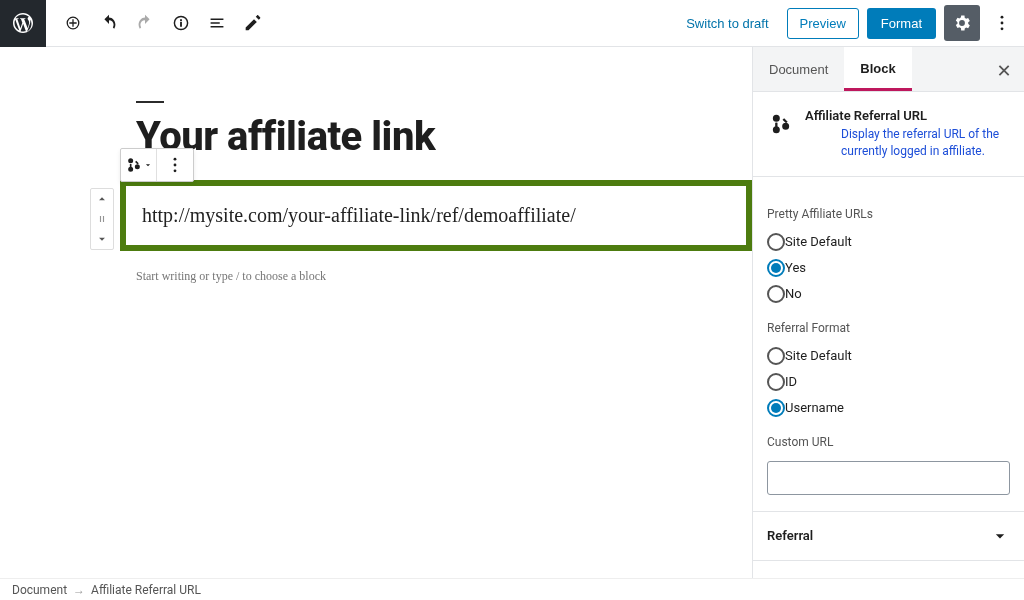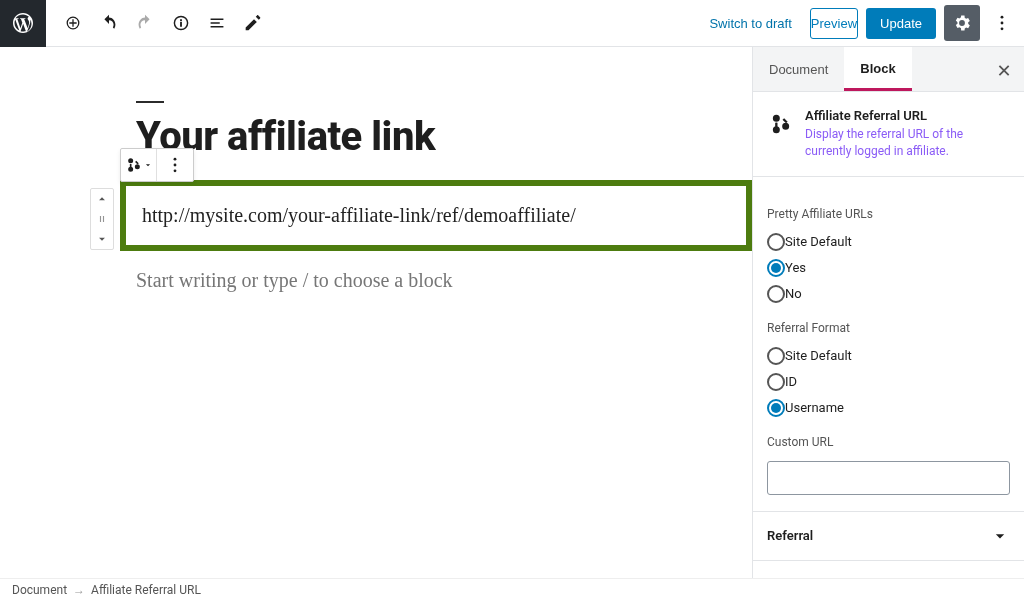--- a/index.html
+++ b/index.html
@@ -7,21 +7,21 @@
 
   .topbar { height: 47px; display: flex; align-items: center; border-bottom: 1px solid #e2e4e7; background: #fff; }
   .wp-logo { width: 46px; height: 47px; background: #23282d; display:flex;align-items:center;justify-content:center; }
   .wp-logo svg { width: 24px; height: 24px; fill: #fff; }
   .tb-left { display:flex; align-items:center; gap:2px; padding-left:10px; }
   .tb-btn { width: 34px; height: 34px; display:flex; align-items:center;justify-content:center; background:none;border:none;border-radius:2px;cursor:pointer;color:#1e1e1e; }
   .tb-btn svg { width:22px; height:22px; fill:#1e1e1e; }
   .tb-btn.dim svg { fill:#aaa; }
   .tb-right { margin-left:auto; display:flex; align-items:center; gap:8px; padding-right:8px; }
   .link-btn { background:none;border:none;color:#0073aa;font-size:13px;cursor:pointer;padding:6px 10px; }
-  .btn-preview { border:1px solid #007cba;color:#007cba;background:#fff;padding:7px 0;font-size:13px;border-radius:3px;cursor:pointer; }
+  .btn-preview { border:1px solid #007cba;color:#007cba;background:#fff;padding:7px 12px;font-size:13px;border-radius:3px;cursor:pointer; }
   .btn-update { border:none;color:#fff;background:#007cba;padding:8px 14px;font-size:13px;border-radius:3px;cursor:pointer; }
   .tb-settings { width:36px;height:36px;background:#555d66;display:flex;align-items:center;justify-content:center;border:none;border-radius:3px;cursor:pointer; }
   .tb-settings svg{fill:#fff;width:20px;height:20px;}
   .tb-kebab { width:28px;height:36px;background:none;border:none;display:flex;align-items:center;justify-content:center;cursor:pointer; }
   .tb-kebab svg{fill:#1e1e1e;width:20px;height:20px;}
 
   .main { position:absolute; top:47px; left:0; right:0; bottom:22px; display:flex; }
   .canvas { flex:1; overflow:auto; }
   .doc { max-width:640px; margin: 54px auto 0 120px; position:relative; }
   .doc hr.title-rule { border:none; border-top:2px solid #2b2b2b; width:28px; margin:0 0 10px 16px; }
@@ -32,33 +32,33 @@
   .block-toolbar .bt-cell { width:36px;display:flex;align-items:center;justify-content:center;cursor:pointer;border-right:1px solid #e0e0e0; }
   .block-toolbar .bt-cell:last-child{border-right:none;}
   .block-toolbar svg{width:20px;height:20px;fill:#1e1e1e;}
 
   .movers { position:absolute; left:-30px; top:8px; width:24px; border:1px solid #ddd; background:#fff; border-radius:2px; display:flex;flex-direction:column; }
   .movers button{height:20px;border:none;background:none;display:flex;align-items:center;justify-content:center;cursor:pointer;}
   .movers svg{width:14px;height:14px;fill:#555;}
   .movers .drag svg{width:12px;height:12px;}
 
   .affiliate-block { border:6px solid #4d7c0f; padding:18px 16px; font-family: Georgia, "Times New Roman", serif; font-size:20px; color:#222; background:#fff; }
-  .placeholder { padding:18px 16px; font-family: Georgia, serif; font-size:20px; color:#767676; }
+  .placeholder { padding:18px 16px; font-family: Georgia, serif; font-size:12px; color:#767676; }
 
   .sidebar { width:272px; border-left:1px solid #e2e4e7; background:#fff; display:flex; flex-direction:column; font-size:13px; }
   .sb-tabs { display:flex; border-bottom:1px solid #e2e4e7; position:relative; height:45px; background:#f3f4f5; }
   .sb-tab { padding:14px 16px; color:#555; background:none; border:none; cursor:pointer; font-size:13px; }
   .sb-tab.active { font-weight:600; color:#1e1e1e; border-bottom:3px solid #be185d; background:#fff;}
   .sb-close { position:absolute; right:6px; top:10px; width:28px;height:28px;background:none;border:none;cursor:pointer;color:#555;font-size:18px; }
 
   .sb-panel { padding:16px 14px; border-bottom:1px solid #e2e4e7; }
   .block-card {display:flex;gap:10px;}
   .block-card svg{width:28px;height:28px;fill:#1e1e1e;flex-shrink:0;margin-top:2px;}
   .block-card .bc-title{font-weight:600;font-size:13px;}
-  .block-card .bc-desc{font-size:12px;color:#8b5cf6;margin-top:3px;line-height:1.4;}
+  .block-card .bc-desc{font-size:12px;color:#1d4ed8;margin-top:3px;line-height:1.4;margin-left:36px;}
 
   .sb-section-title { font-size:12px;color:#555;margin:14px 0 8px 0; }
   .radio-row { display:flex; align-items:center; padding:4px 0; cursor:pointer; }
   .radio { width:18px;height:18px;border:2px solid #555;border-radius:50%;display:inline-flex;align-items:center;justify-content:center;flex-shrink:0; }
   .radio.checked{border-color:#007cba;}
   .radio.checked::after{content:"";width:10px;height:10px;background:#007cba;border-radius:50%;}
   .radio-label{font-size:13px;color:#1e1e1e;}
   .sb-input { width:100%; height:34px; border:1px solid #8d96a0; border-radius:3px; padding:0 8px; font-size:13px; margin-top:4px; }
 
   .sb-adv { padding:14px; display:flex;align-items:center;justify-content:space-between;font-weight:600;font-size:13px;cursor:pointer;border-bottom:1px solid #e2e4e7; }
@@ -106,21 +106,21 @@
       </button>
     <button class="tb-btn">
         <svg viewBox="0 0 24 24">
           <path d="M4 16.9V20h3.1l9.1-9.1-3.1-3.1L4 16.9zM19.7 7c.4-.4.4-1 0-1.4l-1.9-1.9c-.4-.4-1-.4-1.4 0L15 5.1 18.3 8.4 19.7 7z"></path>
         </svg>
       </button>
   </div>
   <div class="tb-right">
     <button class="link-btn">Switch to draft</button>
     <button class="btn-preview">Preview</button>
-    <button class="btn-update">Update</button>
+    <button class="btn-update">Format</button>
     <button class="tb-settings">
         <svg viewBox="0 0 24 24">
           <path d="M19.4 13l.1-1-.1-1 2-1.5-2-3.4-2.4.9a7 7 0 00-1.7-1L15 3h-4l-.3 2.5a7 7 0 00-1.7 1l-2.4-.9-2 3.4L6.6 11l-.1 1 .1 1-2 1.5 2 3.4 2.4-.9c.5.4 1.1.7 1.7 1L11 21h4l.3-2.5c.6-.3 1.2-.6 1.7-1l2.4.9 2-3.4L19.4 13zM12 15.5A3.5 3.5 0 1112 8.5a3.5 3.5 0 010 7z"></path>
         </svg>
       </button>
     <button class="tb-kebab">
         <svg viewBox="0 0 24 24">
           <circle cx="12" cy="5" r="1.7"></circle>
           <circle cx="12" cy="12" r="1.7"></circle>
           <circle cx="12" cy="19" r="1.7"></circle>

